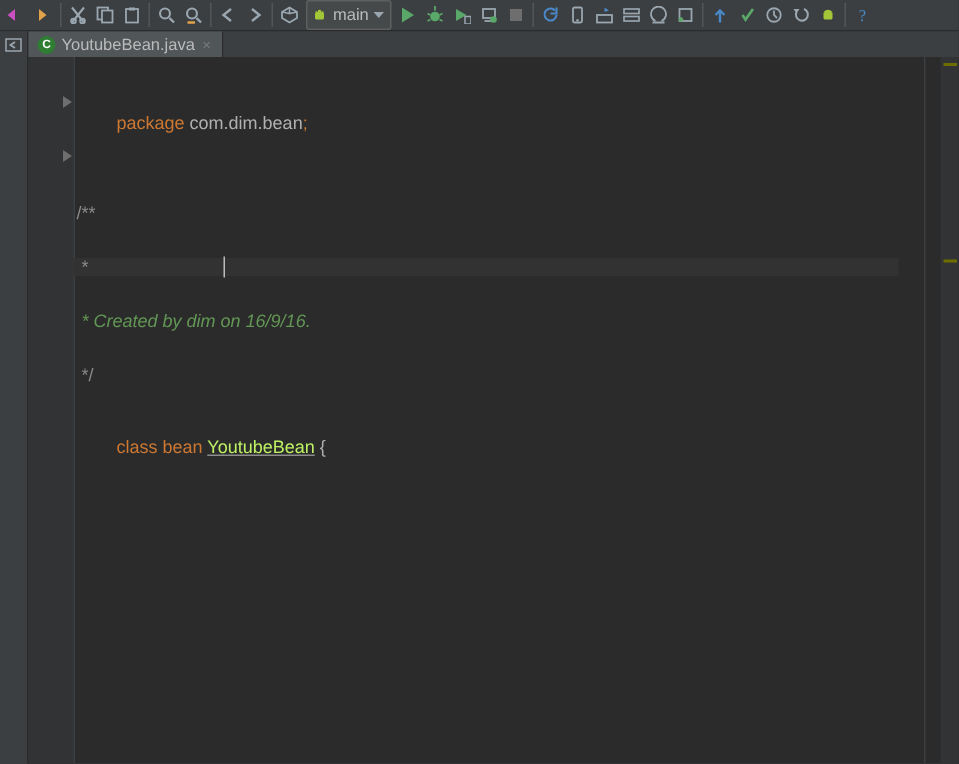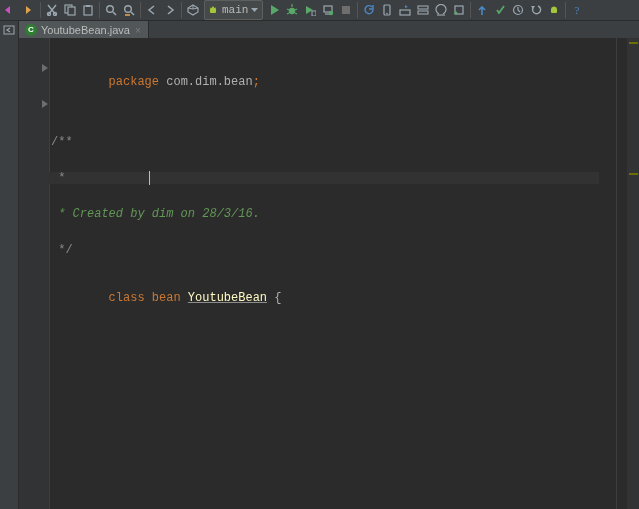--- a/index.html
+++ b/index.html
@@ -49,21 +49,20 @@
     border-radius: 2px;
     padding: 0 4px 0 2px;
     margin: 0 2px;
     cursor: pointer;
     gap: 3px;
   }
   .run-config .cfg-label {
     font-size: 11px;
     color: #bbbbbb;
     line-height: 1;
-    font-family: Liberation Mono, monospace;
   }
   .run-config svg { display:block; }
 
   
   .tab-row {
     height: 18px;
     background: #3c3f41;
     border-bottom: 1px solid #2b2b2b;
     display: flex;
     align-items: stretch;
@@ -113,21 +112,21 @@
   }
   .tool-gutter {
     width: 18px;
     background: #3c3f41;
     border-right: 1px solid #2b2b2b;
   }
   .editor {
     flex: 1;
     position: relative;
     background: #2b2b2b;
-    font-family: Liberation Mono, monospace;
+    font-family: Liberation Sans, sans-serif;
     font-size: 12px;
     line-height: 12px;
   }
   .gutter {
     position: absolute;
     top: 0; bottom: 0; left: 0;
     width: 30px;
     background: #313335;
     border-right: 1px solid #3c3f41;
   }
@@ -150,21 +149,21 @@
     height: 12px;
     line-height: 12px;
   }
   .kw-package   { color: #cc7832; }
   .pkg-name     { color: #b0b0b0; }
   .semi         { color: #cc7832; }
   .doc          { color: #8a8a8a; }
   .doc-em       { color: #629755; font-style: italic; }
   .kw-public    { color: #cc7832; }
   .kw-class     { color: #cc7832; }
-  .classname    { color: #fef9c3; text-decoration: underline; text-decoration-color: #8c8c8c; }
+  .classname    { color: #bef264; text-decoration: underline; text-decoration-color: #8c8c8c; }
   .brace        { color: #b0b0b0; }
 
   .caret-line {
     position: absolute;
     left: 30px;
     right: 40px;
     height: 12px;
     background: #323232;
   }
   .caret {
@@ -416,21 +415,21 @@
 
     <div class="caret-line" style="top:134px"></div>
 
     <div class="code">
       <div class="code-line" style="margin-top:2px">
         <span class="kw-package">package</span><span> </span><span class="pkg-name">com.dim.bean</span><span class="semi">;</span>
       </div>
       <div class="code-line"></div>
       <div class="code-line"><span class="doc">/**</span></div>
       <div class="code-line"><span class="doc"> *</span></div>
-      <div class="code-line"><span class="doc-em"> * Created by dim on 28/3/16.</span></div>
+      <div class="code-line"><span class="doc-em"> * Created by dim on 16/9/16.</span></div>
       <div class="code-line"><span class="doc"> */</span></div>
       <div class="code-line">
         <span class="kw-public">class</span><span> </span><span class="kw-class">bean</span><span> </span><span class="classname">YoutubeBean</span><span> </span><span class="brace">{</span>
       </div>
       <div class="code-line"></div>
       <div class="code-line"></div>
       <div class="code-line"></div>
       <div class="code-line"></div>
       <div class="code-line"></div>
       <div class="code-line"></div>

